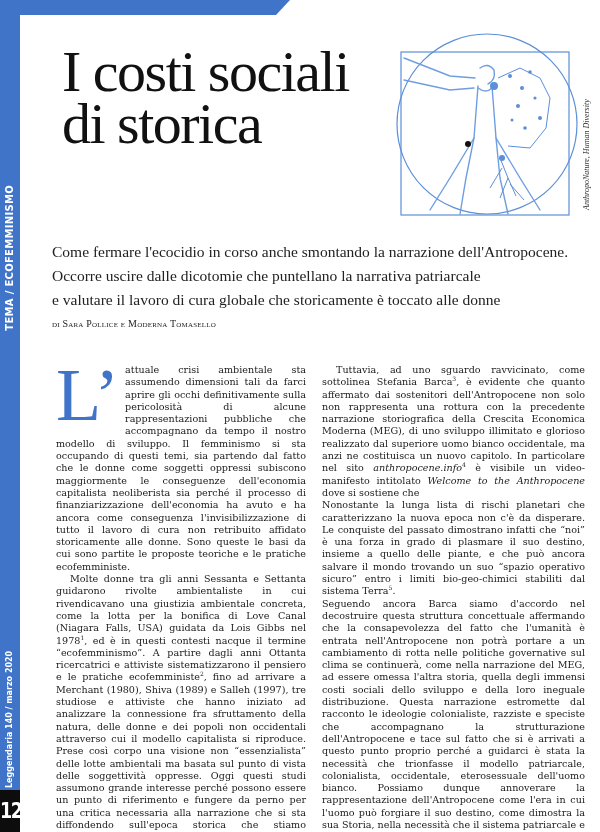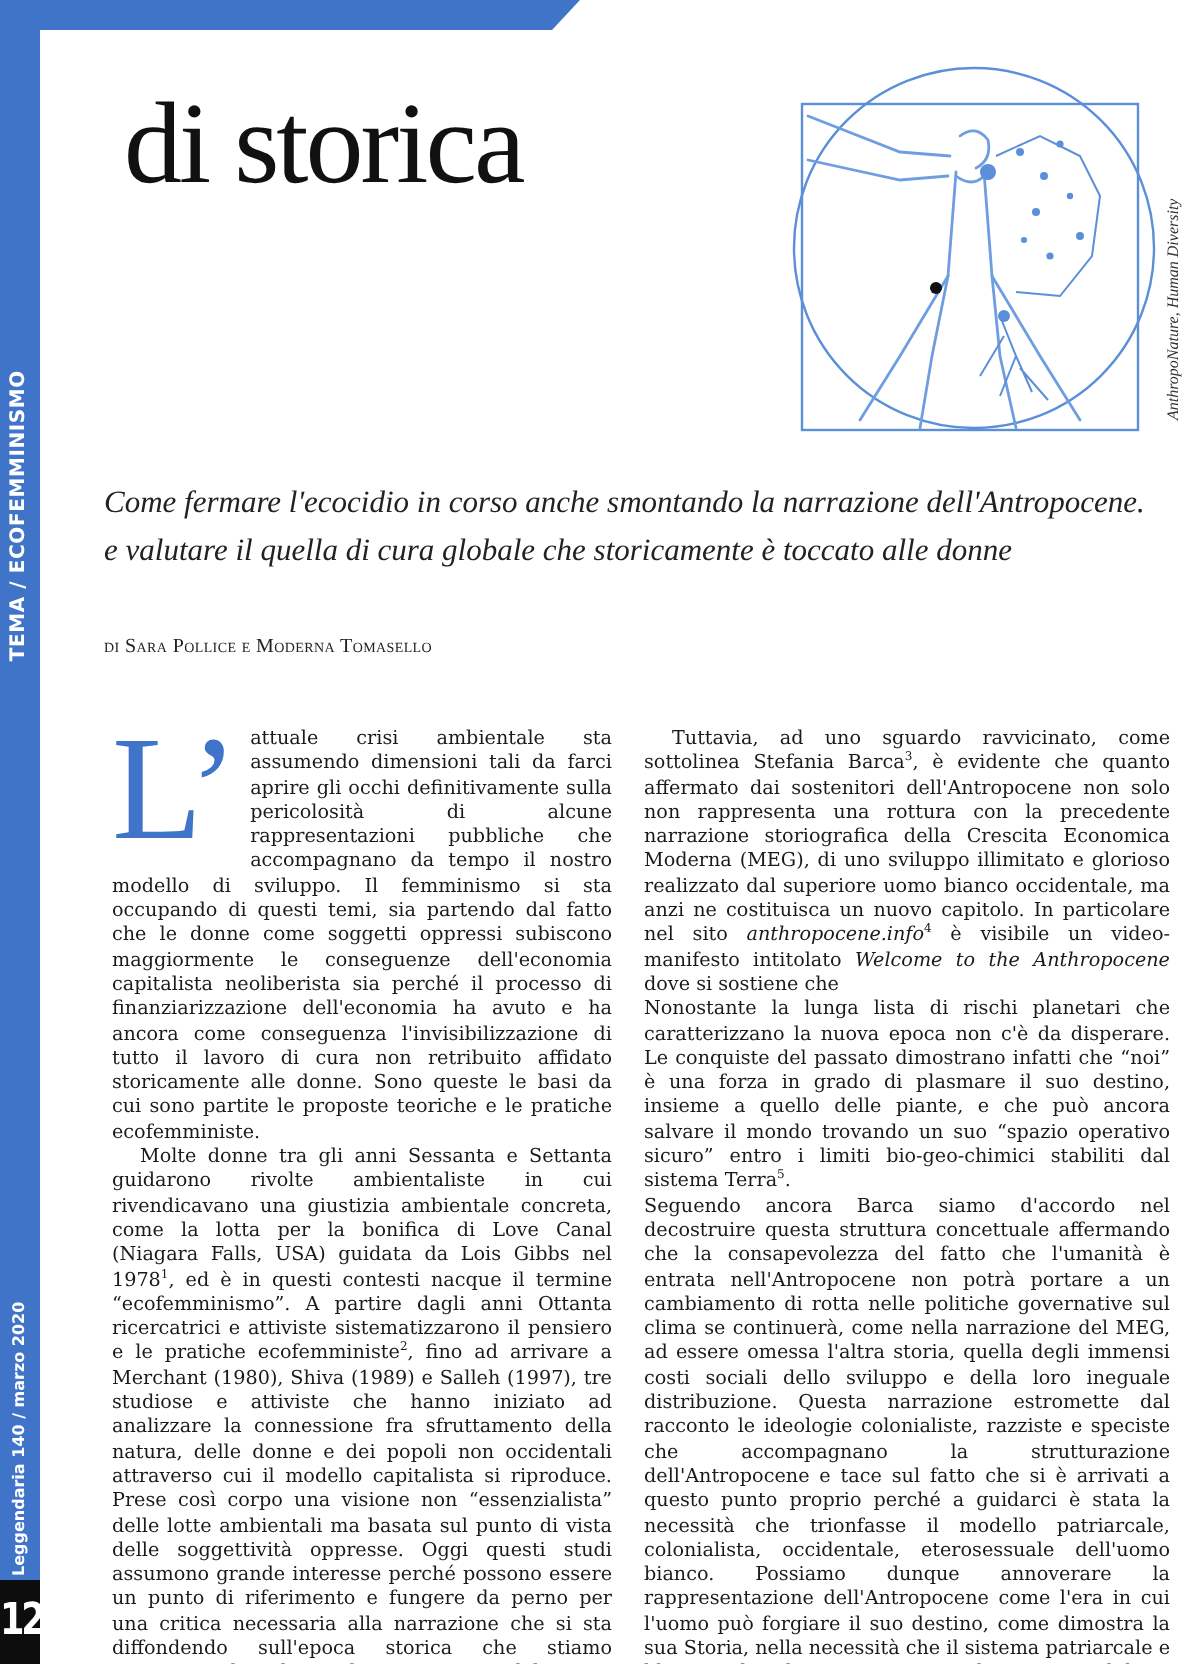--- a/index.html
+++ b/index.html
@@ -23,21 +23,21 @@
 
   .title { position:absolute; left:62px; top:46px; font-family:"Liberation Serif", serif; font-size:58px;
            line-height:52px; color:#111; letter-spacing:-1.5px; font-weight:normal; }
   .title div { white-space:nowrap; }
 
   .vitruvian { position:absolute; left:390px; top:28px; width:195px; height:190px; }
   .caption { position:absolute; left:582px; top:210px; height:0; }
   .caption span { position:absolute; transform-origin:0 0; transform:rotate(-90deg); white-space:nowrap;
                   font-family:"Liberation Serif", serif; font-style:italic; font-size:8px; color:#333; }
 
-  .subtitle { position:absolute; left:52px; top:240px; font-family:"Liberation Serif", serif; font-style:italic;
+  .subtitle { position:absolute; left:52px; top:240px; font-family:"Liberation Serif", serif; 
               font-size:15.5px; line-height:24px; color:#222; }
   .subtitle div { white-space:nowrap; }
 
   .byline { position:absolute; left:52px; top:318px; font-family:"Liberation Serif", serif; font-size:10px;
             font-variant:small-caps; color:#222; letter-spacing:0.2px; }
 
   .col { position:absolute; font-family:"DejaVu Serif", serif; font-size:9.6px; line-height:12.3px;
          color:#1a1a1a; text-align:justify; }
   .col p { margin:0; }
   .col p.indent { text-indent:14px; }
@@ -56,20 +56,21 @@
 <div class="side-band"></div>
 <div class="side-label">
   <span>TEMA / ECOFEMMINISMO</span>
 </div>
 <div class="issue-label">
   <span>Leggendaria 140 / marzo 2020</span>
 </div>
 <div class="page-num">12</div>
 
 <h1 class="title">
+  <div>I costi sociali</div>
   <div>di storica</div>
 </h1>
 
 <svg class="vitruvian" viewBox="0 0 195 190">
   <g fill="none" stroke="#5b8fd8" stroke-width="1.2">
     <circle cx="97" cy="96" r="90"></circle>
     <rect x="11" y="24" width="168" height="163"></rect>
   </g>
   <g fill="none" stroke="#6f9ee0" stroke-width="1.4" stroke-linecap="round">
     <path d="M14 30 L60 48 L85 50"></path>
@@ -99,21 +100,22 @@
   </g>
   <circle cx="78" cy="116" r="3" fill="#111"></circle>
 </svg>
 
 <div class="caption">
   <span>AnthropoNature, Human Diversity</span>
 </div>
 
 <div class="subtitle">
   <div>Come fermare l'ecocidio in corso anche smontando la narrazione dell'Antropocene.</div>
-  <div>e valutare il quella di cura globale che storicamente è toccato alle donne</div>
+  <div>Occorre uscire dalle dicotomie che puntellano la narrativa patriarcale</div>
+  <div>e valutare il lavoro di cura globale che storicamente è toccato alle donne</div>
 </div>
 
 <div class="byline">di Sara Pollice e Moderna Tomasello</div>
 
 <div class="col col1">
   <p><span class="dropcap">L’</span><span>attuale crisi ambientale sta assumendo dimensioni tali da farci aprire gli occhi definitivamente sulla pericolosità di alcune rappresentazioni pubbliche che accompagnano da tempo il nostro modello di sviluppo. Il femminismo si sta occupando di questi temi, sia partendo dal fatto che le donne come soggetti oppressi subiscono maggiormente le conseguenze dell'economia capitalista neoliberista sia perché il processo di finanziarizzazione dell'economia ha avuto e ha ancora come conseguenza l'invisibilizzazione di tutto il lavoro di cura non retribuito affidato storicamente alle donne. Sono queste le basi da cui sono partite le proposte teoriche e le pratiche ecofemministe.</span></p>
   <p class="indent"><span>Molte donne tra gli anni Sessanta e Settanta guidarono rivolte ambientaliste in cui rivendicavano una giustizia ambientale concreta, come la lotta per la bonifica di Love Canal (Niagara Falls, USA) guidata da Lois Gibbs nel 1978</span><sup>1</sup><span>, ed è in questi contesti nacque il termine “ecofemminismo”. A partire dagli anni Ottanta ricercatrici e attiviste sistematizzarono il pensiero e le pratiche ecofemministe</span><sup>2</sup><span>, fino ad arrivare a Merchant (1980), Shiva (1989) e Salleh (1997), tre studiose e attiviste che hanno iniziato ad analizzare la connessione fra sfruttamento della natura, delle donne e dei popoli non occidentali attraverso cui il modello capitalista si riproduce. Prese così corpo una visione non “essenzialista” delle lotte ambientali ma basata sul punto di vista delle soggettività oppresse. Oggi questi studi assumono grande interesse perché possono essere un punto di riferimento e fungere da perno per una critica necessaria alla narrazione che si sta diffondendo sull'epoca storica che stiamo attraversando e le condizioni presenti del nostro unico Pianeta.</span></p>
 
 </div>
 

